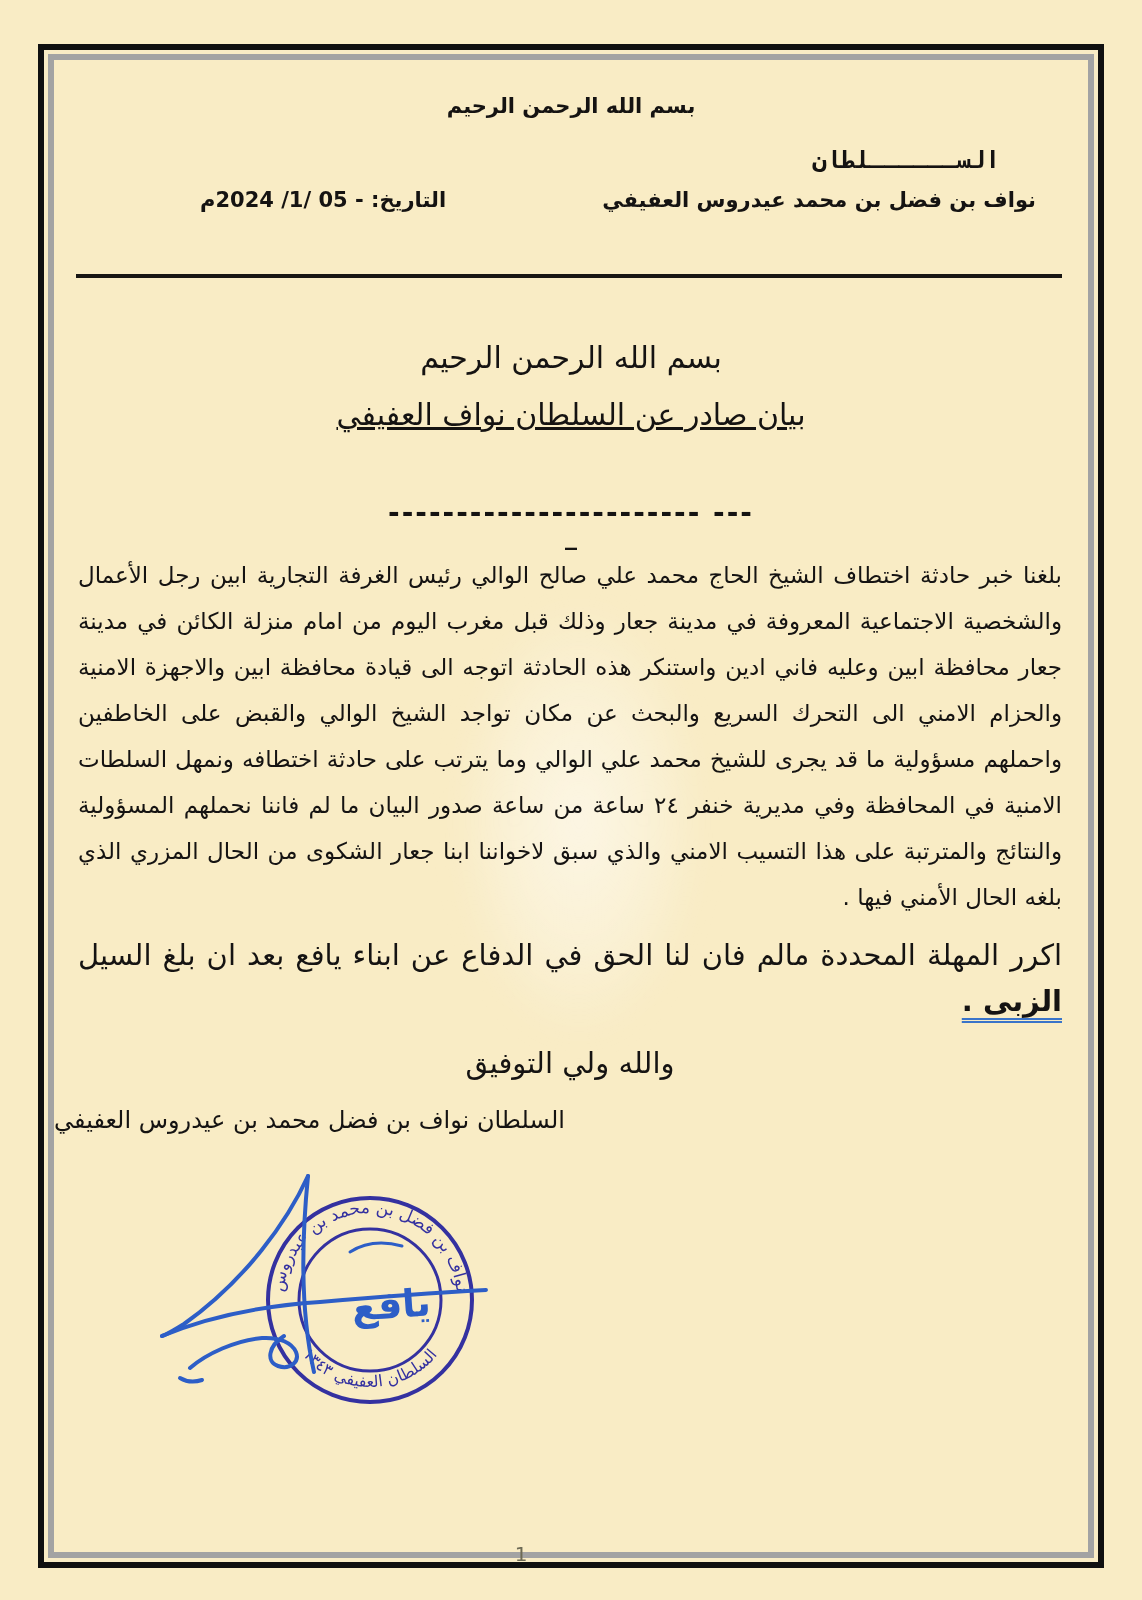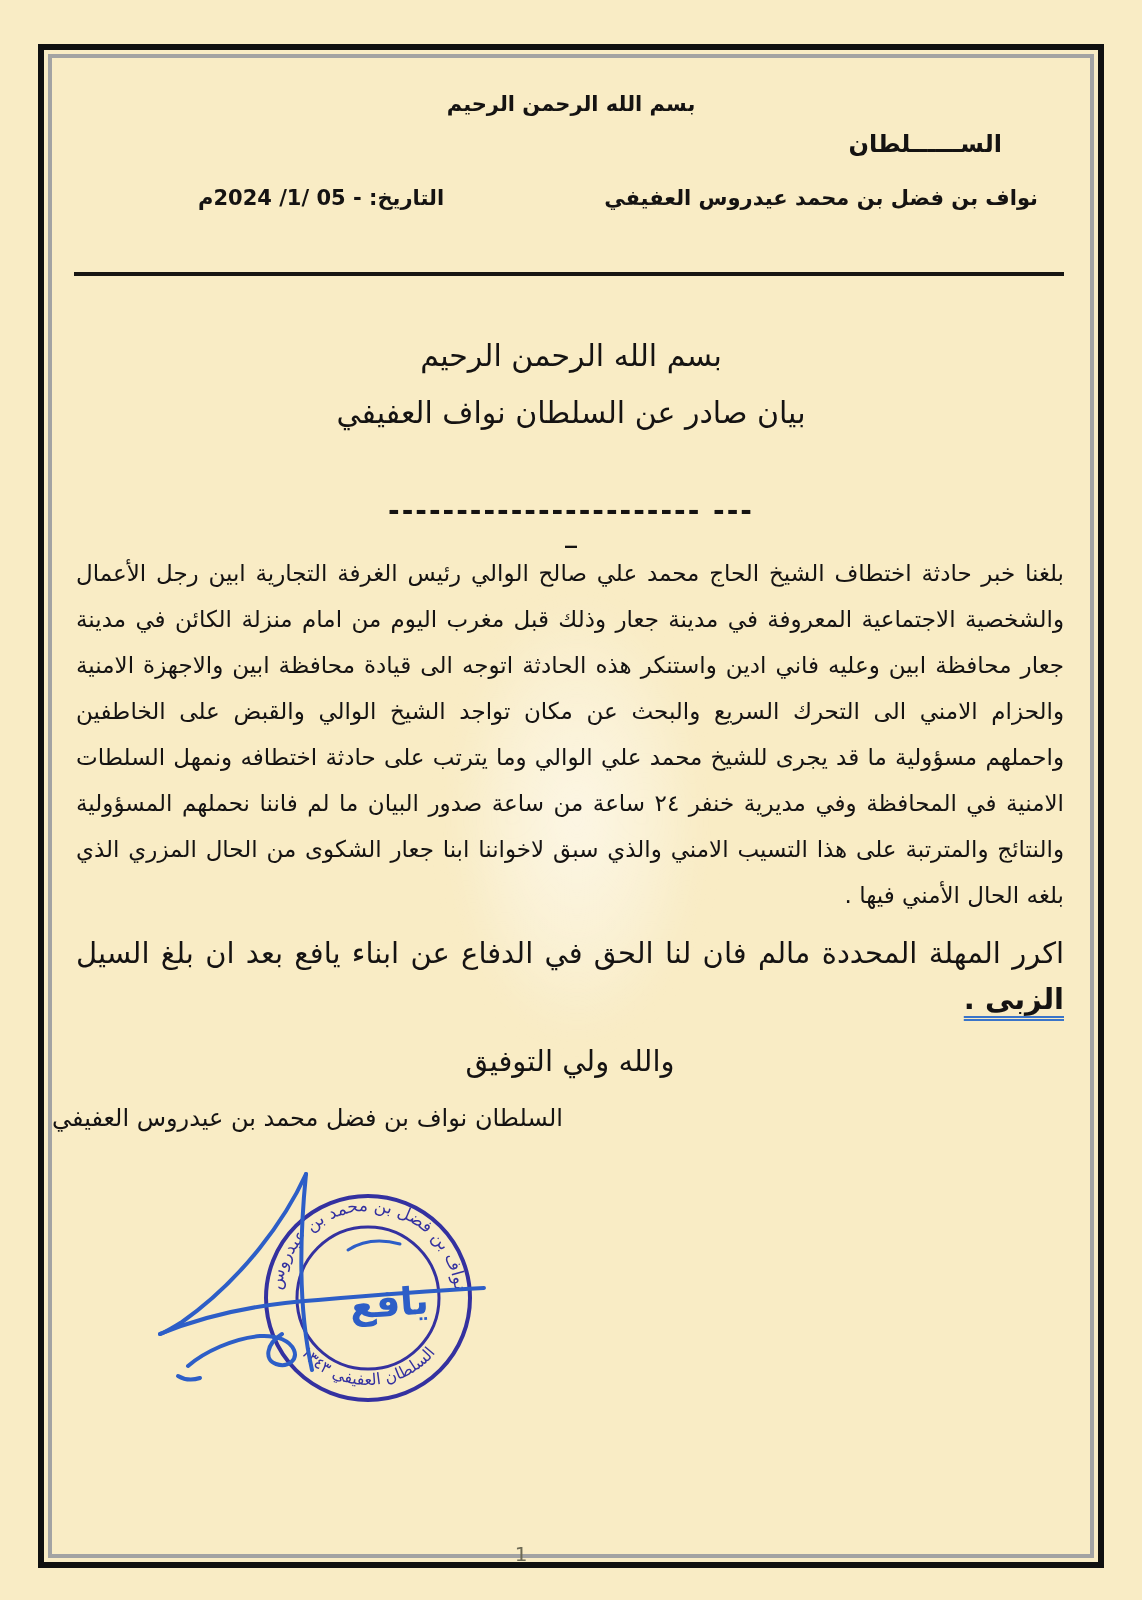--- a/index.html
+++ b/index.html
@@ -12,43 +12,43 @@
   }
   .sheet {
     position: absolute;
     left: 38px; top: 44px;
     width: 1054px; height: 1512px;
     border: 6px solid #101010;
   }
   .frame {
     position: absolute;
     left: 4px; top: 4px; right: 4px; bottom: 4px;
-    border: 4px solid #a3a3a3;
+    border: 6px solid #a3a3a3;
   }
   .inner {
     position: absolute; inset: 0;
     direction: rtl;
     color: #151312;
   }
   .watermark {
     position: absolute;
     left: 400px; top: 540px;
     width: 250px; height: 440px;
     background: radial-gradient(ellipse at center, rgba(255,255,255,0.55) 0%, rgba(255,255,255,0.25) 45%, rgba(255,255,255,0) 72%);
     filter: blur(14px);
     pointer-events: none;
   }
   .hdr-bismillah {
     position: absolute; top: 34px; left: 0; right: 0;
     text-align: center;
     font-size: 21px; font-weight: bold;
   }
   .sultan-title {
-    position: absolute; top: 72px; right: 88px;
-    font-size: 24px; font-weight: bold;
+    position: absolute; top: 86px; right: 88px;
+    font-size: 24px; font-weight: bold; font-family: Liberation Mono, monospace;
   }
   .sultan-name {
     position: absolute; top: 128px; right: 52px;
     font-size: 21px; font-weight: bold;
   }
   .date-label {
     position: absolute; top: 128px; left: 146px;
     font-size: 21px; font-weight: bold;
     direction: rtl;
   }
@@ -56,21 +56,21 @@
     position: absolute; top: 214px; left: 22px; right: 26px;
     height: 4px; background: #181613;
   }
   .title-line {
     position: absolute; left: 0; right: 0;
     text-align: center;
     font-size: 30px;
     white-space: nowrap;
   }
   .t-bismillah { top: 280px; }
-  .t-line1 { top: 337px; }
+  .t-line1 { top: 337px; text-decoration: underline; }
   .t-line2 { top: 393px; }
   .dash-divider {
     position: absolute; top: 436px; left: 0; right: 0;
     text-align: center;
     font-size: 28px; font-weight: bold;
     letter-spacing: 2px;
     direction: ltr;
     white-space: nowrap;
   }
   .dash-tail {

